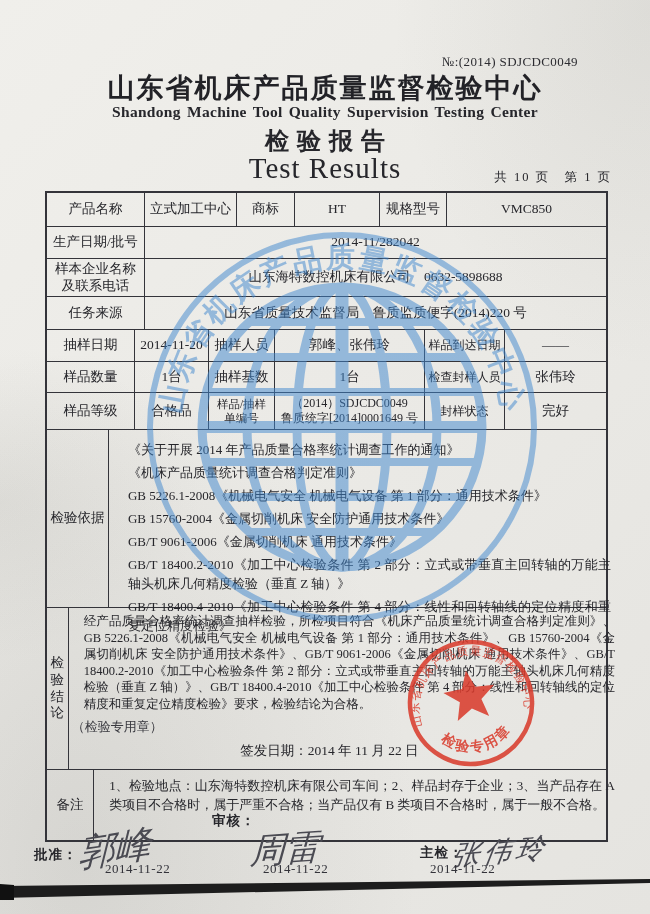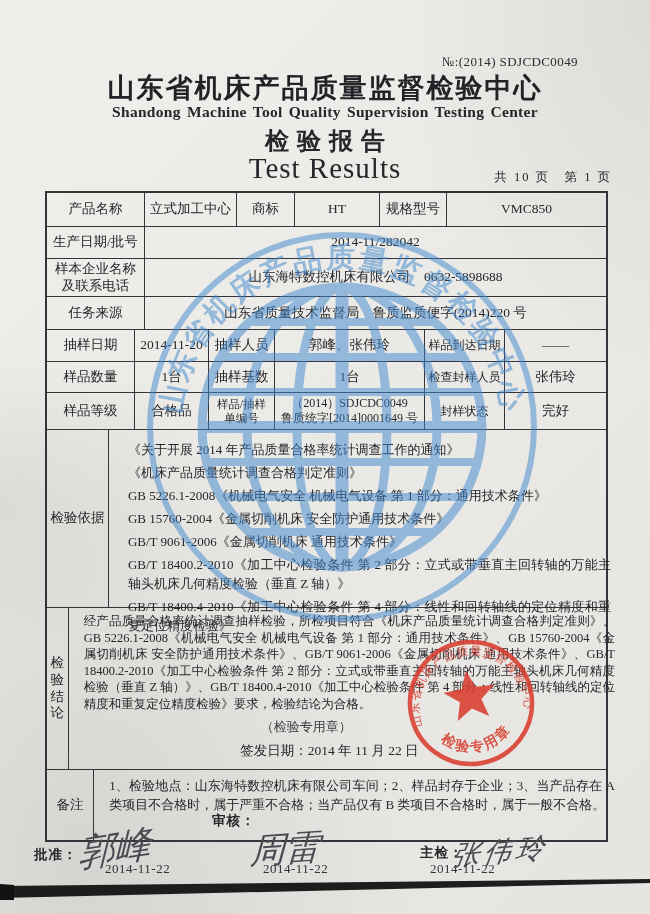--- a/index.html
+++ b/index.html
@@ -26,21 +26,21 @@
   .c:last-child{border-right:none;}
   .row:last-child .c{border-bottom:none;}
   .grow{flex:1 1 auto;}
   .lft{align-items:flex-start;text-align:left;justify-content:flex-start;}
   .small{font-size:11.5px;}
   .mid{font-size:12px;}
   .blk{display:block;}
   .bodytext{width:100%;padding:5px 10px 4px 12px;text-align:justify;font-size:13px;line-height:19px;}
   .basis-line{margin:4px;}
   .concl{font-size:12.5px;line-height:16.5px;padding-top:4px;}
-  .note-line{text-align:center;padding-right:62px;margin-top:3px;font-size:13px;color:#3a3a40;}
+  .note-line{text-align:left;padding-right:62px;margin-top:3px;font-size:13px;color:#3a3a40;}
   .date-line{text-align:center;padding-right:16px;margin-top:8px;font-size:13.5px;}
   
   .sig-label{font-size:13.5px;font-weight:bold;letter-spacing:1px;}
   .sig{color:#4a4a52;font-style:italic;white-space:nowrap;}
   .sig1{top:824px;left:78px;font-size:37px;transform:rotate(-9deg) skewX(-10deg);}
   .sig2{top:826px;left:250px;font-size:35px;transform:rotate(-4deg) skewX(-6deg);}
   .sig3{top:833px;left:452px;font-size:28px;transform:rotate(-5deg) skewX(-14deg);letter-spacing:4px;}
   .sig-date{font-size:13px;letter-spacing:.5px;color:#33333a;}
   .stamp{pointer-events:none;}
 </style>

